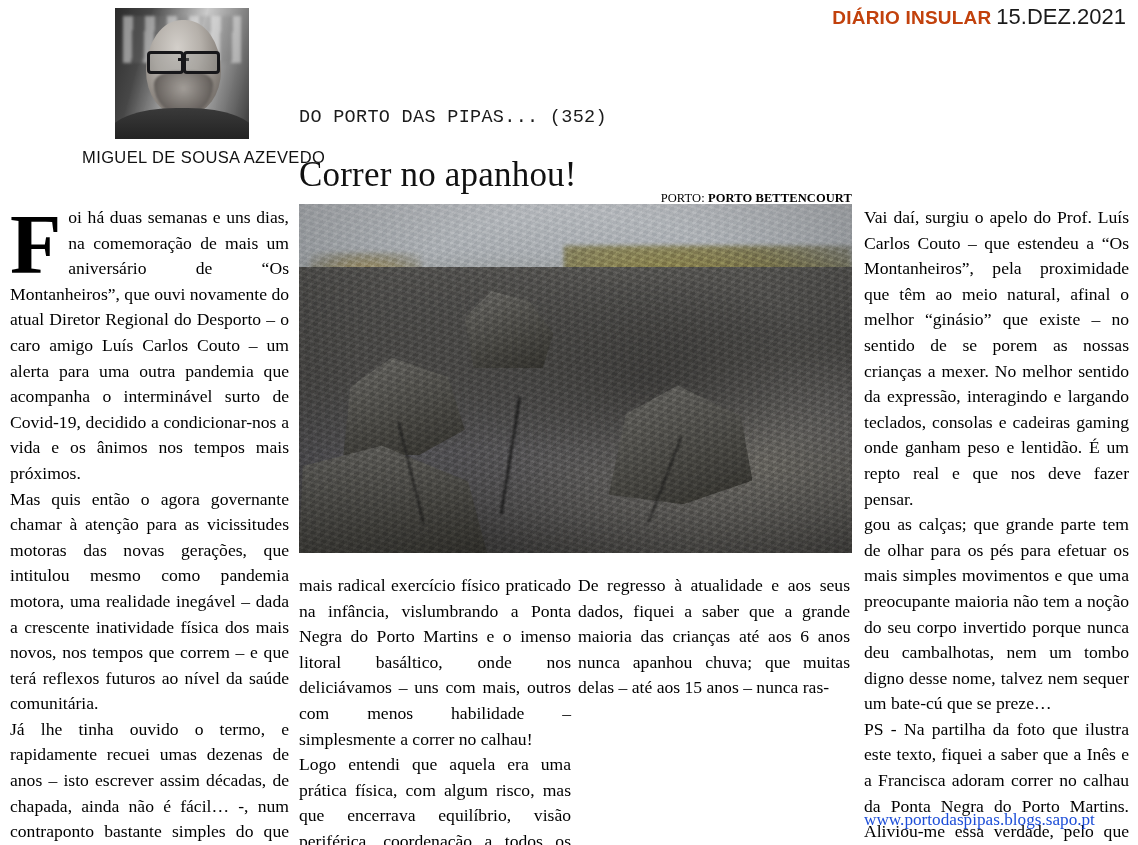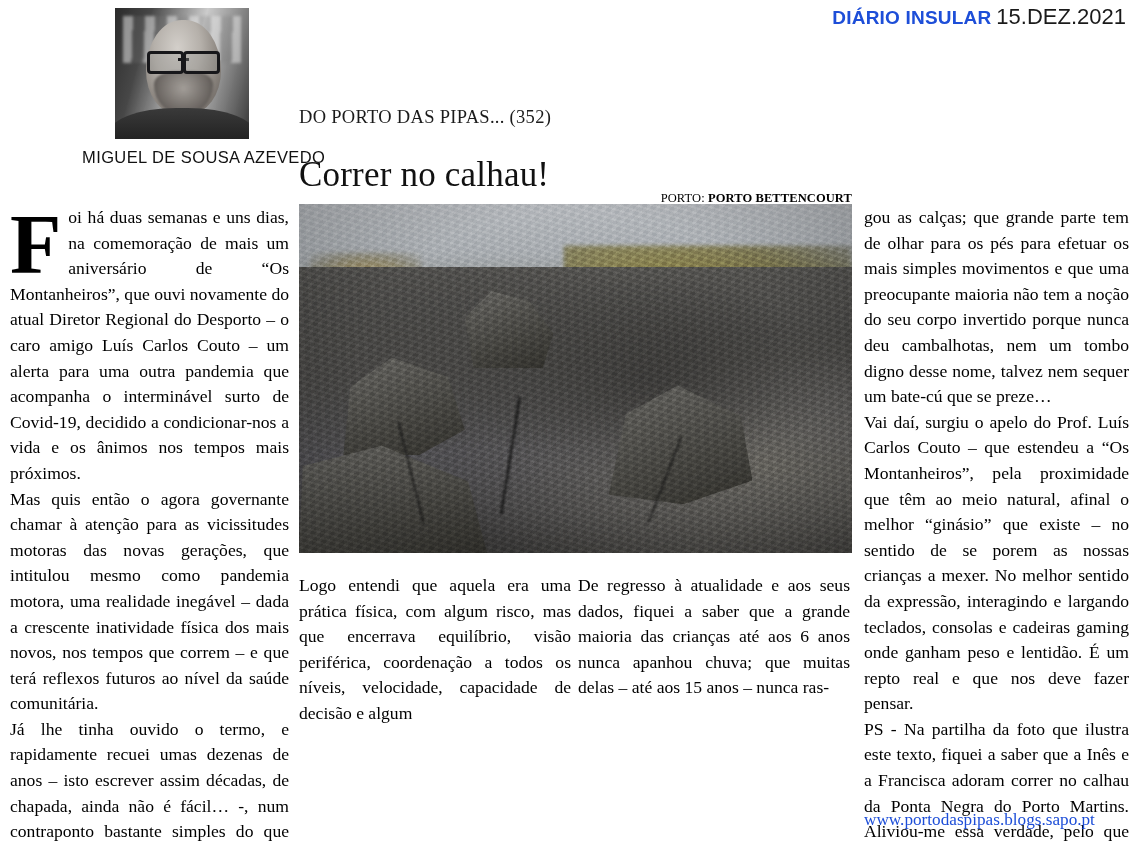--- a/index.html
+++ b/index.html
@@ -22,21 +22,21 @@
     top: 4px;
     right: 12px;
     text-align: right;
     white-space: nowrap;
   }
   .masthead .brand {
     font-family: "Liberation Sans", sans-serif;
     font-weight: bold;
     font-size: 19px;
     letter-spacing: 0.2px;
-    color: #1d4ed8;
+    color: #c2410c;
   }
   .masthead .date {
     font-family: "Liberation Sans", sans-serif;
     font-weight: normal;
     font-size: 22px;
     color: #1a1a1a;
     margin-left: 5px;
   }
 
   
@@ -121,21 +121,21 @@
     letter-spacing: 0.4px;
     color: #111;
     white-space: nowrap;
   }
 
   
   .kicker {
     position: absolute;
     left: 299px;
     top: 107px;
-    font-family: Liberation Serif, serif;
+    font-family: Liberation Mono, monospace;
     font-size: 18.5px;
     letter-spacing: 0.3px;
     color: #1b1b1b;
   }
   .headline {
     position: absolute;
     left: 299px;
     top: 132px;
     font-family: "Liberation Serif", serif;
     font-size: 35px;
@@ -285,21 +285,21 @@
       <div class="lens l"></div>
       <div class="bridge"></div>
       <div class="lens r"></div>
     </div>
     <div class="shoulders"></div>
   </div>
   <div class="author-name">MIGUEL DE SOUSA AZEVEDO</div>
 </div>
 
 <div class="kicker">DO PORTO DAS PIPAS... (352)</div>
-<h1 class="headline">Correr no calhau!</h1>
+<h1 class="headline">Correr no apanhou!</h1>
 
 <div class="photo-credit">
   <span>PORTO:</span>
   <span class="bold">PORTO BETTENCOURT</span>
 </div>
 
 <div class="photo">
   <div class="sky"></div>
   <div class="sea"></div>
   <div class="lichen-l"></div>
@@ -317,28 +317,29 @@
 </div>
 
 <div class="col c1">
   <p class="dropcap-para">Foi há duas semanas e uns dias, na comemoração de mais um aniversário de “Os Montanheiros”, que ouvi novamente do atual Diretor Regional do Desporto – o caro amigo Luís Carlos Couto – um alerta para uma outra pandemia que acompanha o interminável surto de Covid-19, decidido a condicionar-nos a vida e os ânimos nos tempos mais próximos.</p>
   <p>Mas quis então o agora governante chamar à atenção para as vicissitudes motoras das novas gerações, que intitulou mesmo como pandemia motora, uma realidade inegável – dada a crescente inatividade física dos mais novos, nos tempos que correm – e que terá reflexos futuros ao nível da saúde comunitária.</p>
   <p>Já lhe tinha ouvido o termo, e rapidamente recuei umas dezenas de anos – isto escrever assim décadas, de chapada, ainda não é fácil… -, num contraponto bastante simples do que são as brincadeiras dos mais novos, e do que eram na altura em que eu usava calções sem ser por (alguma) irreverência…ou calor.</p>
 
 </div>
 
 <div class="col c2">
+  <p>mais radical exercício físico praticado na infância, vislumbrando a Ponta Negra do Porto Martins e o imenso litoral basáltico, onde nos deliciávamos – uns com mais, outros com menos habilidade – simplesmente a correr no calhau!</p>
   <p>Logo entendi que aquela era uma prática física, com algum risco, mas que encerrava equilíbrio, visão periférica, coordenação a todos os níveis, velocidade, capacidade de decisão e algum</p>
 </div>
 
 <div class="col c3">
   <p>De regresso à atualidade e aos seus dados, fiquei a saber que a grande maioria das crianças até aos 6 anos nunca apanhou chuva; que muitas delas – até aos 15 anos – nunca ras-</p>
 </div>
 
 <div class="col c4">
+  <p>Vai daí, surgiu o apelo do Prof. Luís Carlos Couto – que estendeu a “Os Montanheiros”, pela proximidade que têm ao meio natural, afinal o melhor “ginásio” que existe – no sentido de se porem as nossas crianças a mexer. No melhor sentido da expressão, interagindo e largando teclados, consolas e cadeiras gaming onde ganham peso e lentidão. É um repto real e que nos deve fazer pensar.</p>
   <p>gou as calças; que grande parte tem de olhar para os pés para efetuar os mais simples movimentos e que uma preocupante maioria não tem a noção do seu corpo invertido porque nunca deu cambalhotas, nem um tombo digno desse nome, talvez nem sequer um bate-cú que se preze…</p>
-  <p>Vai daí, surgiu o apelo do Prof. Luís Carlos Couto – que estendeu a “Os Montanheiros”, pela proximidade que têm ao meio natural, afinal o melhor “ginásio” que existe – no sentido de se porem as nossas crianças a mexer. No melhor sentido da expressão, interagindo e largando teclados, consolas e cadeiras gaming onde ganham peso e lentidão. É um repto real e que nos deve fazer pensar.</p>
   <p>
     <span class="ps-label">PS</span><span> - Na partilha da foto que ilustra este texto, fiquei a saber que a Inês e a Francisca adoram correr no calhau da Ponta Negra do Porto Martins. Aliviou-me essa verdade, pelo que mantenho uma esperança ávida nas gerações vindouras.</span>
   </p>
 </div>
 
 <div class="weburl">www.portodaspipas.blogs.sapo.pt</div>
 
 </body></html>

